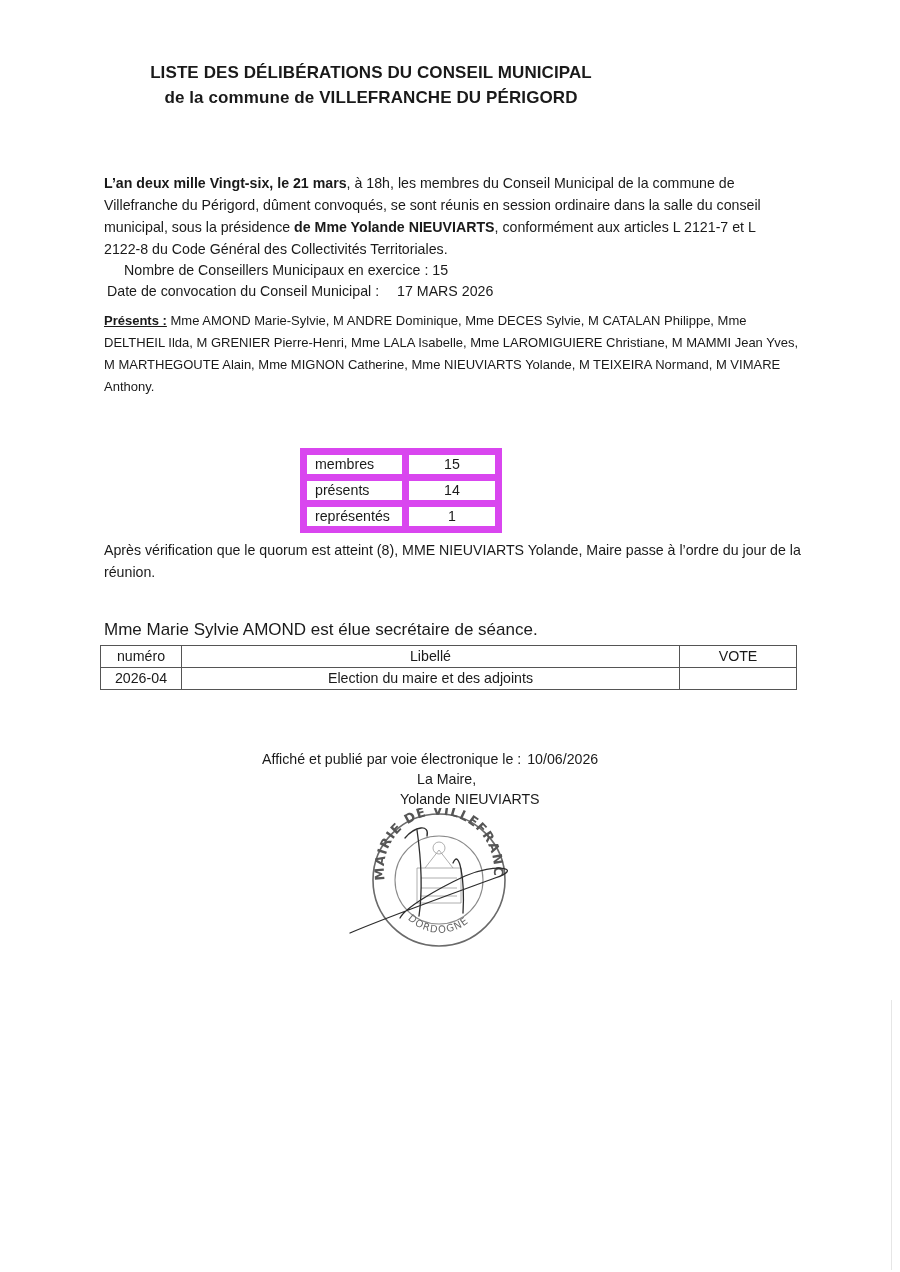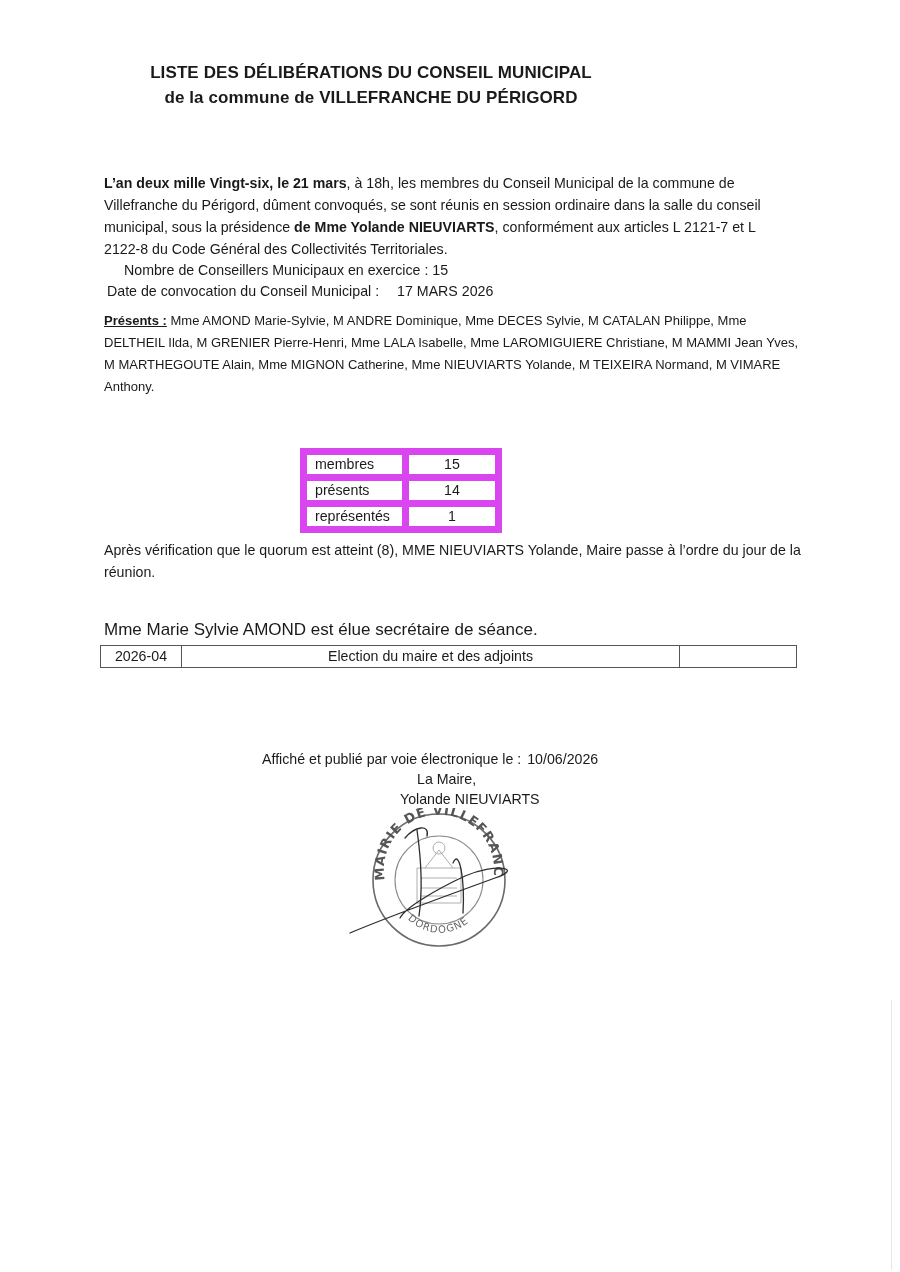--- a/index.html
+++ b/index.html
@@ -107,20 +107,25 @@
   </tr>
 </tbody>
   </table>
 
 <div class="quorum">Après vérification que le quorum est atteint (8), MME NIEUVIARTS Yolande, Maire passe à l’ordre du jour de la réunion.</div>
 
 <div class="secretaire">Mme Marie Sylvie  AMOND est élue secrétaire de séance.</div>
 
 <table class="delib-table">
   <tbody>
+      <tr>
+    <th class="c-num">numéro</th>
+    <th class="c-lib">Libellé</th>
+    <th class="c-vote">VOTE</th>
+  </tr>
   <tr>
     <td class="c-num">2026-04</td>
     <td class="c-lib">Election du maire et des adjoints</td>
     <td class="c-vote"></td>
   </tr>
 </tbody>
   </table>
 
 <div class="footer" style="left:262px; top:749px;"><span>Affiché et publié par voie électronique le :</span><span style="display:inline-block; width:6px;"></span><span>10/06/2026</span></div>
 <div class="footer" style="left:417px; top:769px;">La Maire,</div>

